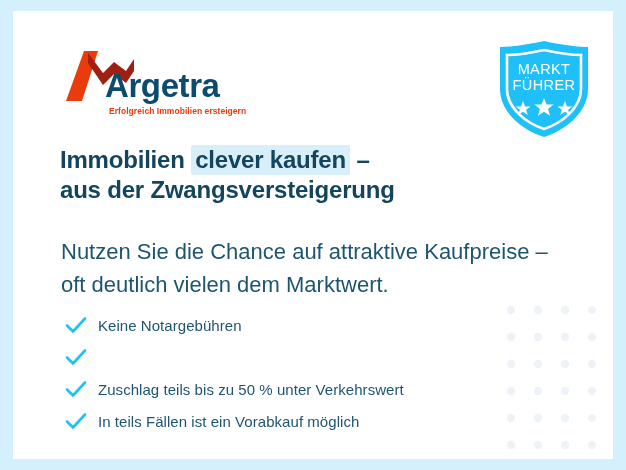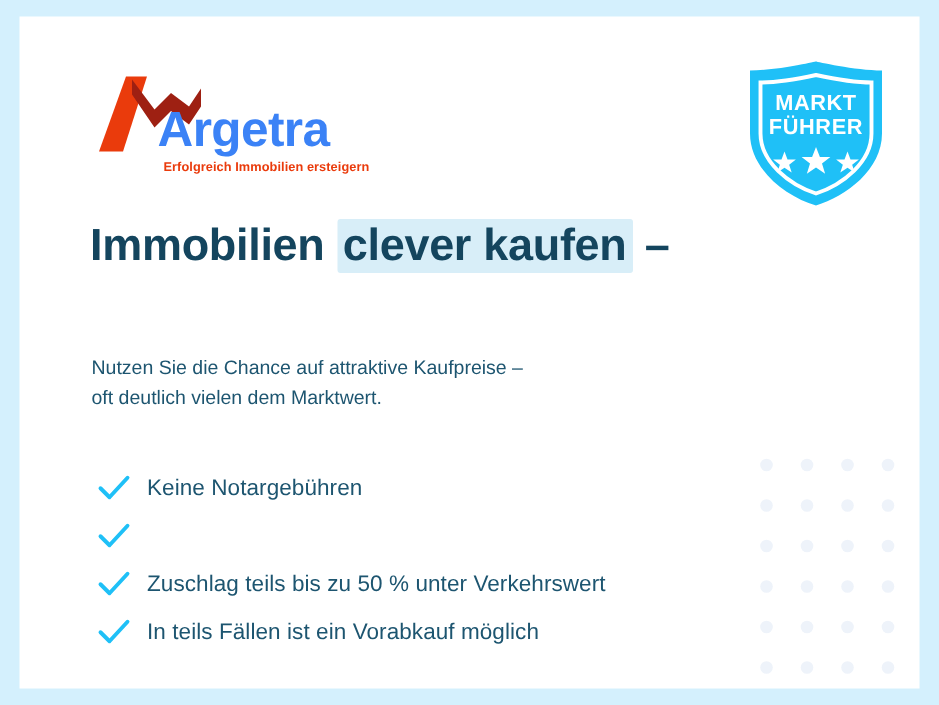--- a/index.html
+++ b/index.html
@@ -50,21 +50,21 @@
     position: absolute;
     left: 0;
     top: 0;
   }
   #logo-wordmark {
     position: absolute;
     left: 47px;
     top: 20px;
     font-size: 33px;
     font-weight: bold;
-    color: #3b82f6;
+    color: #0c4a6e;
     letter-spacing: -0.4px;
     line-height: 1;
   }
   #logo-tagline {
     position: absolute;
     left: 4px;
     top: 57px;
     font-size: 8.5px;
     font-weight: bold;
     color: #ea3b0c;
@@ -90,58 +90,58 @@
     display: flex;
     flex-direction: column;
     align-items: center;
     justify-content: flex-start;
     padding-top: 23px;
     box-sizing: border-box;
     pointer-events: none;
   }
   .badge-line {
     color: #ffffff;
-    font-weight: bold;
+    font-weight: normal;
     font-size: 14.5px;
     letter-spacing: 0.4px;
     line-height: 1.1;
     text-align: center;
   }
   #badge-stars {
     margin-top: 4px;
   }
 
   
   #headline {
     position: absolute;
     left: 47px;
     top: 134px;
     width: 500px;
-    font-size: 30px;
+    font-size: 24px;
     font-weight: bold;
     color: #14455e;
     line-height: 1.25;
     letter-spacing: -0.2px;
   }
   .hl-line {
     white-space: nowrap;
   }
   .hl-mark {
     background: #d8eef8;
     padding: 1px 4px 2px 4px;
     border-radius: 2px;
   }
 
   
   #subheadline {
     position: absolute;
     left: 48px;
     top: 224px;
     width: 500px;
-    font-size: 13px;
+    font-size: 22px;
     color: #1d5570;
     line-height: 1.5;
     font-weight: normal;
   }
   .sub-line {
     white-space: nowrap;
   }
 
   
   #checklist {
@@ -237,20 +237,21 @@
             <polygon fill="#ffffff" points="10,3 12,8.4 17.6,8.4 13.1,11.8 14.8,17 10,13.8 5.2,17 6.9,11.8 2.4,8.4 8,8.4"></polygon>
             <polygon fill="#ffffff" points="31,0 33.6,6.6 40.6,6.6 35,11 37.1,17.8 31,13.7 24.9,17.8 27,11 21.4,6.6 28.4,6.6"></polygon>
             <polygon fill="#ffffff" points="52,3 54,8.4 59.6,8.4 55.1,11.8 56.8,17 52,13.8 47.2,17 48.9,11.8 44.4,8.4 50,8.4"></polygon>
           </svg>
         </div>
       </div>
     </div>
 
     <div id="headline">
       <div class="hl-line"><span>Immobilien </span><span class="hl-mark">clever kaufen</span><span> –</span></div>
+      <div class="hl-line">aus der Zwangsversteigerung</div>
     </div>
 
     <div id="subheadline">
       <div class="sub-line">Nutzen Sie die Chance auf attraktive Kaufpreise –</div>
       <div class="sub-line">oft deutlich vielen dem Marktwert.</div>
     </div>
 
     <div id="checklist">
 
       <div class="check-item">

